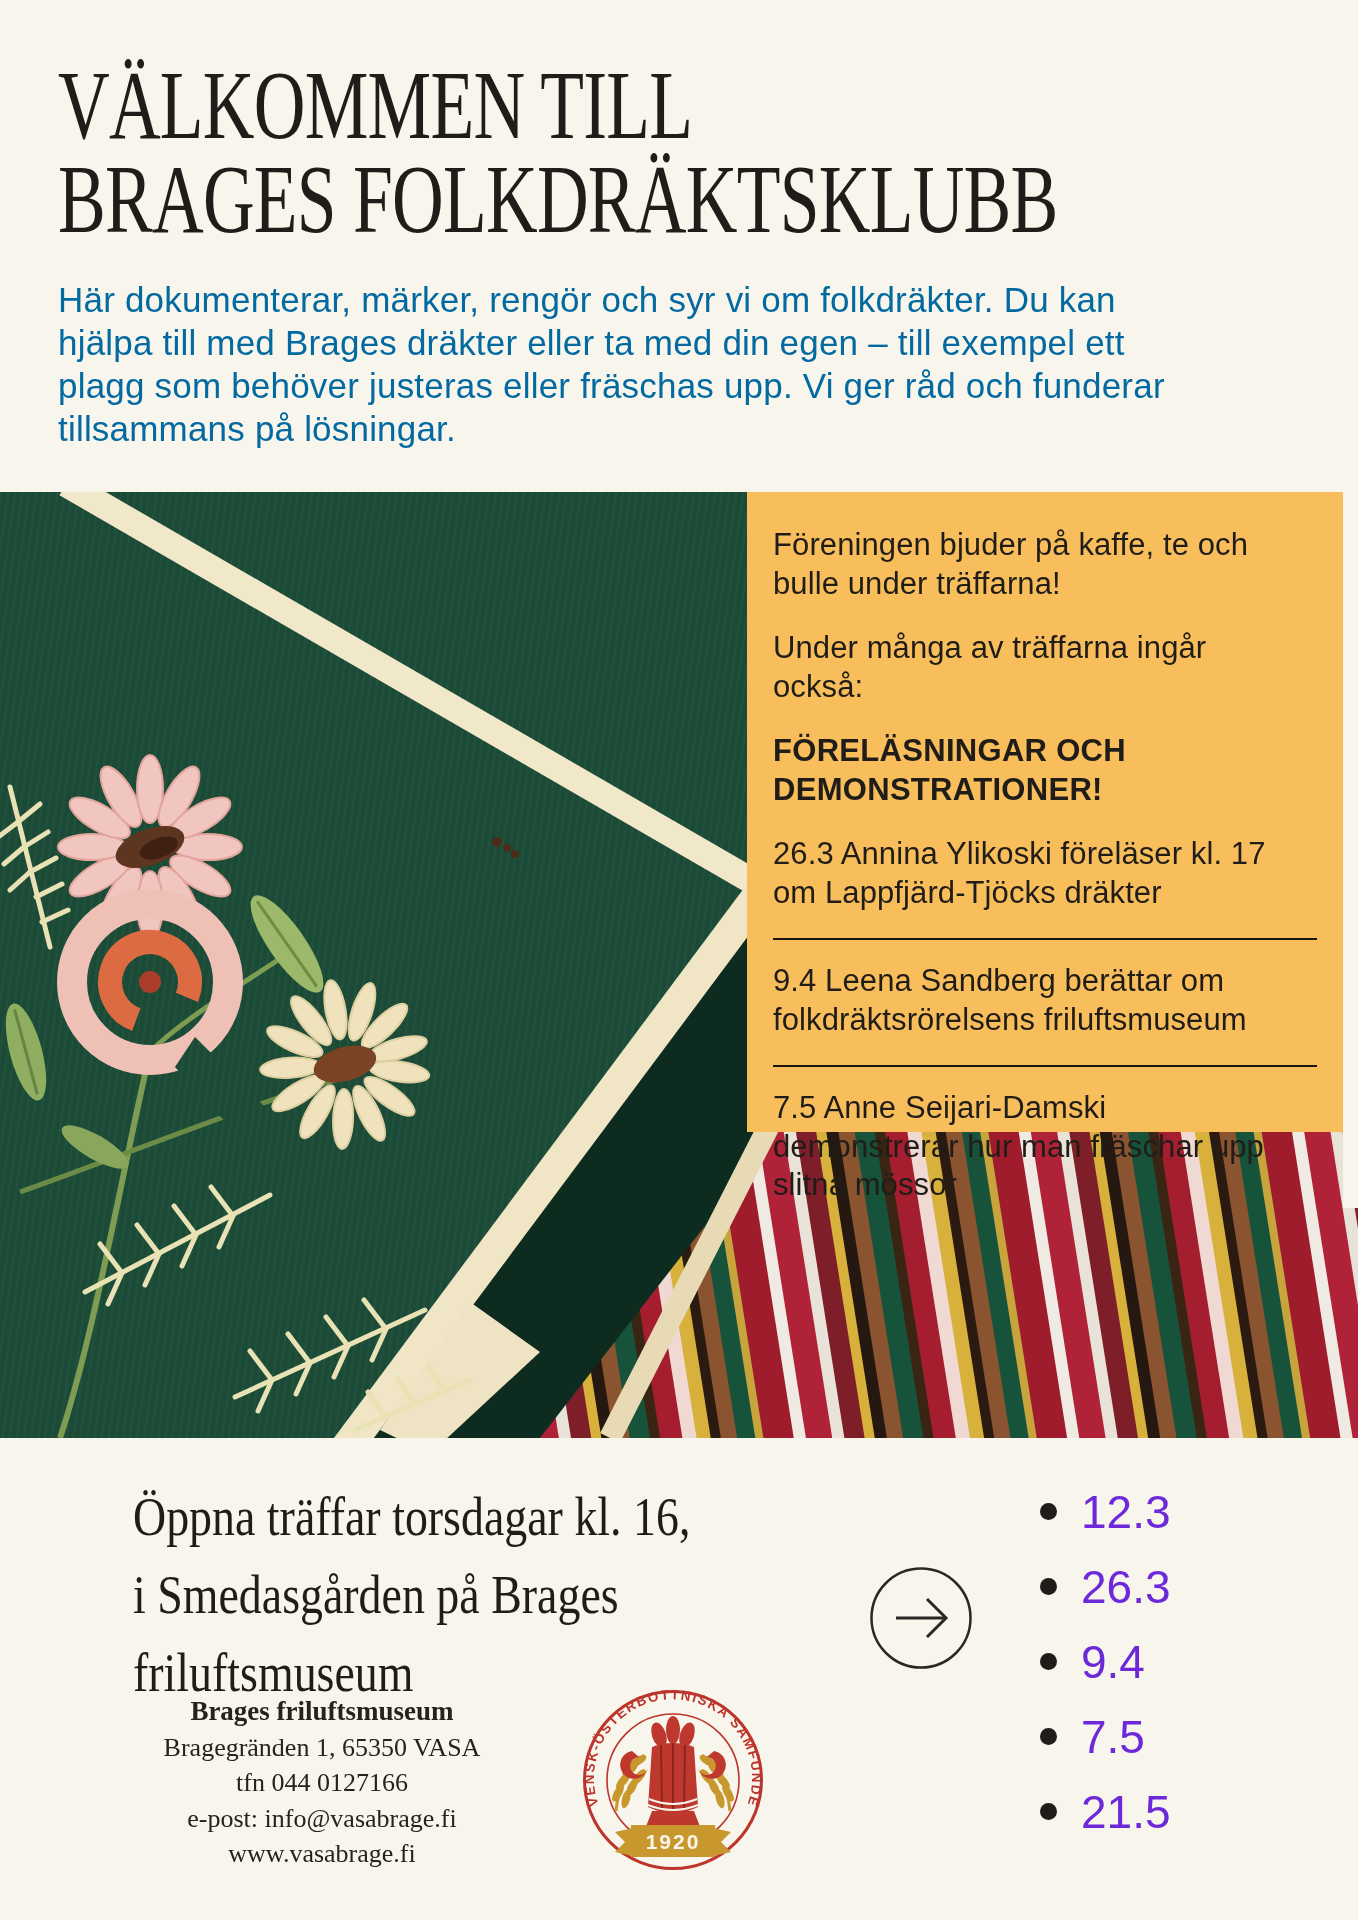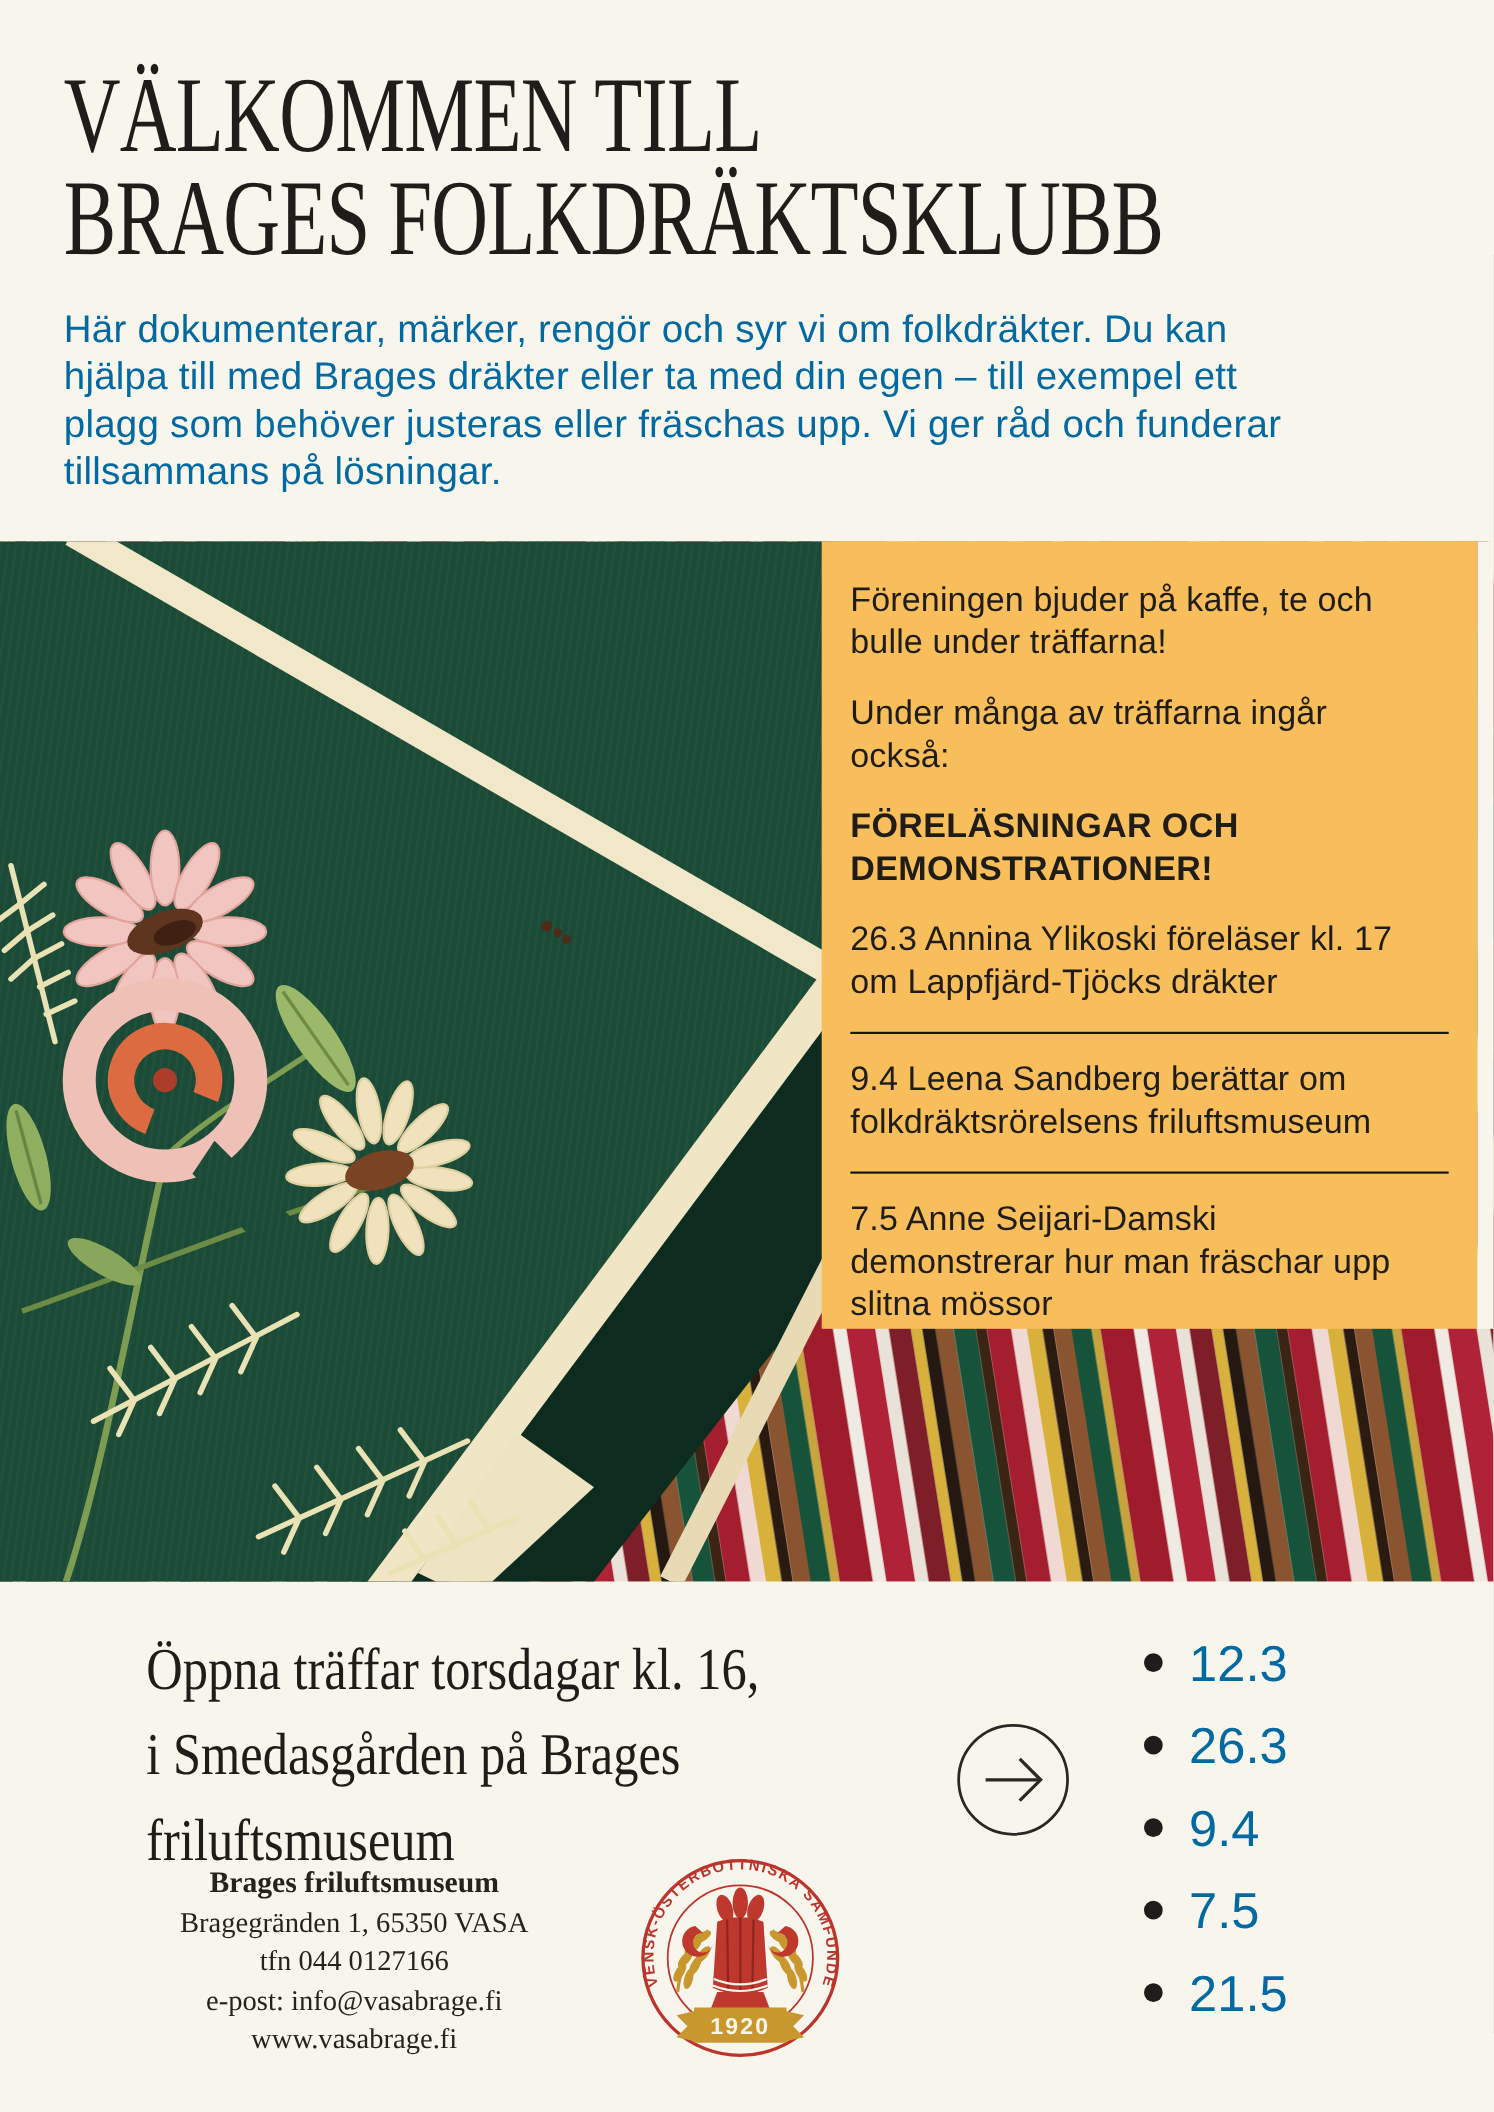--- a/index.html
+++ b/index.html
@@ -20,21 +20,21 @@
   
   .intro{
     position:absolute;left:58px;top:278px;
     font-size:35px;line-height:43px;color:#0369a1;letter-spacing:.2px;
   }
   .intro span{display:block;white-space:nowrap;}
   
   .photo{position:absolute;left:0;top:492px;width:1358px;height:946px;overflow:hidden;}
   
   .panel{
-    position:absolute;left:747px;top:492px;width:596px;height:716px;
+    position:absolute;left:747px;top:492px;width:596px;height:640px;
     box-sizing:border-box;padding:34px 26px 20px 26px;
     background:#F8BE5C;color:#201d18;
     font-size:31px;line-height:38.5px;letter-spacing:.1px;
   }
   .panel p{margin:0 0 26px 0;}
   .panel p span{display:block;white-space:nowrap;}
   .panel .panel-heading{font-weight:700;letter-spacing:.3px;}
   .panel .rule{border:none;border-top:2px solid #1a1712;margin:22px 0 22px 0;width:100%;}
   
   .footer-heading{
@@ -46,21 +46,21 @@
   .contact{
     position:absolute;left:102px;top:1694px;width:440px;
     font-size:26px;line-height:35.5px;text-align:center;color:#26231f;font-family:Liberation Serif, serif;
   }
   .contact .c-name{font-weight:700;font-size:27px;}
   .contact div{white-space:nowrap;}
   .seal{position:absolute;left:582px;top:1689px;width:182px;height:182px;}
   .arrow-wrap{position:absolute;left:869px;top:1566px;width:104px;height:104px;}
   .dates{
     position:absolute;left:1040px;top:1474px;margin:0;padding:0;list-style:none;
-    font-size:46px;color:#0369a1;
+    font-size:46px;color:#6d28d9;
   }
   .dates li{height:75px;display:flex;align-items:center;}
   .dates .dot{
     width:17px;height:17px;border-radius:50%;background:#1f1c19;
     margin-right:24px;flex:0 0 auto;
   }
 </style>
 </head>
 <body>
 

